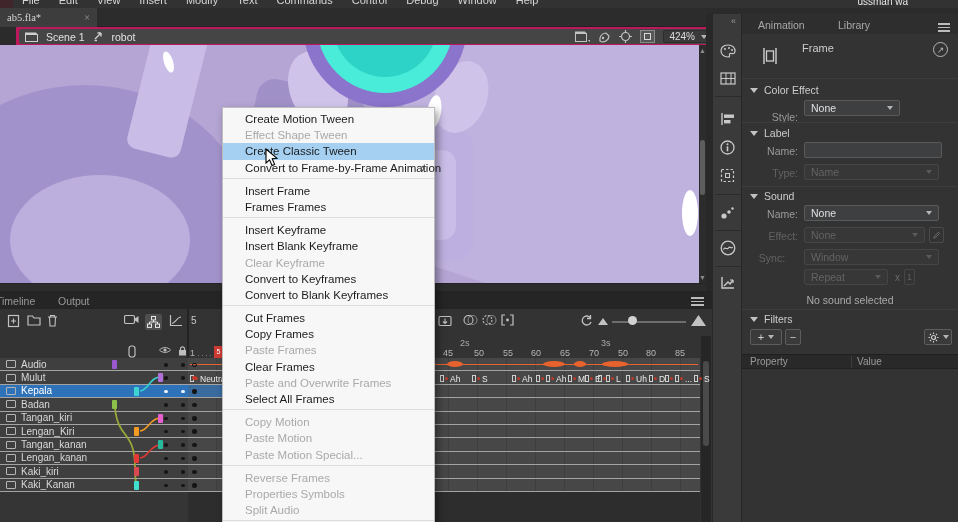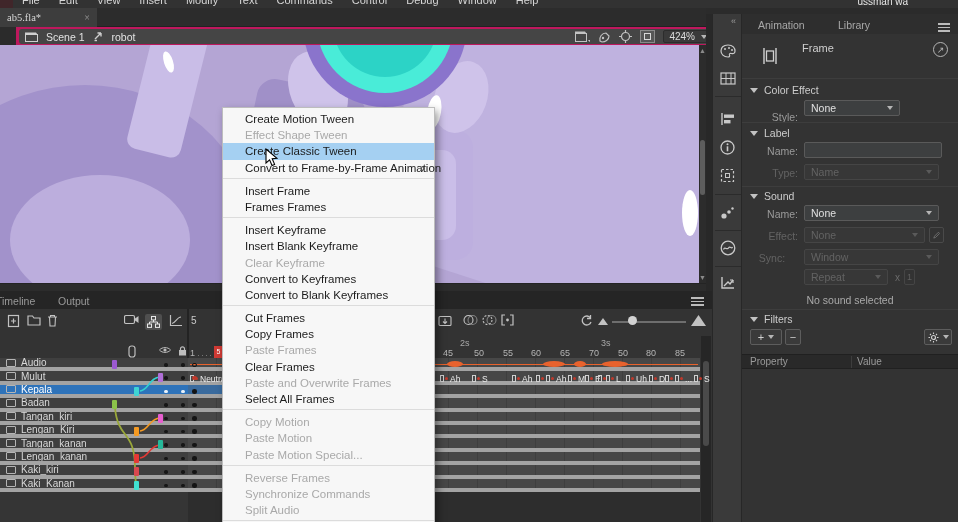--- a/index.html
+++ b/index.html
@@ -59,21 +59,21 @@
   .hdr-ic { position:absolute; top:10px; color:#bdbdbd; }
   .ruler-num { position:absolute; top:12px; font-size:9px; color:#b5b5b5; }
   .ruler-sec { position:absolute; top:2px; font-size:9px; color:#a8a8a8; }
   .ruler-start { position:absolute; left:190px; top:12px; font-size:9px; color:#b5b5b5; }
   .ruler-dots { position:absolute; left:198px; top:19px; width:16px; height:1px;
                 background:repeating-linear-gradient(90deg,#777 0 1px,transparent 1px 4px); }
   .playhead { position:absolute; left:214px; top:10px; width:9px; height:12px; background:var(--playhead-red,#d03a34);
               color:#fff; font-size:7px; text-align:center; line-height:12px; }
 
   .tl-rows { position:absolute; left:0; top:67px; width:712px; height:134px; }
-  .layer-row { position:relative; width:700px; height:13.4px; background:#3f3f3f; border-bottom:4px solid #a3a3a3; }
+  .layer-row { position:relative; width:700px; height:13.4px; background:#3f3f3f; border-bottom:1px solid #a3a3a3; }
   .layer-row.selected { background:var(--accent-blue,#2e73ba); }
   .lname { position:absolute; left:0; top:0; width:104px; height:100%; display:flex; align-items:center; gap:5px; padding-left:6px; overflow:hidden; }
   .lname span { font-size:10px; color:#d9d9d9; white-space:nowrap; }
   .layer-row.selected .lname span { color:#fff; }
   .licon { width:10px; height:8px; border:1px solid #b5b5b5; border-radius:1px; flex:0 0 auto; }
   .lmark { position:absolute; top:2px; left:calc(104px + var(--mx,6px)); width:5px; height:9px; background:var(--c,#888); border-radius:1px; z-index:3; }
   .ldot { position:absolute; top:5px; width:3.5px; height:3.5px; border-radius:50%; background:#161616; }
   .ldot.d1 { left:164px; } .ldot.d2 { left:181px; }
   .layer-row.selected .ldot { background:#e9f2fa; }
   .lframes { position:absolute; left:188px; top:0; width:512px; height:100%;
@@ -812,21 +812,21 @@
     </div>
       <div class="mi sep">
       <span></span>
       <span class="mi-arrow"></span>
     </div>
       <div class="mi disabled">
       <span>Reverse Frames</span>
       <span class="mi-arrow"></span>
     </div>
       <div class="mi disabled">
-      <span>Synchronize Commands</span>
+      <span>Properties Symbols</span>
       <span class="mi-arrow"></span>
     </div>
       <div class="mi disabled">
       <span>Split Audio</span>
       <span class="mi-arrow"></span>
     </div>
       <div class="mi sep">
       <span></span>
       <span class="mi-arrow"></span>
     </div>

